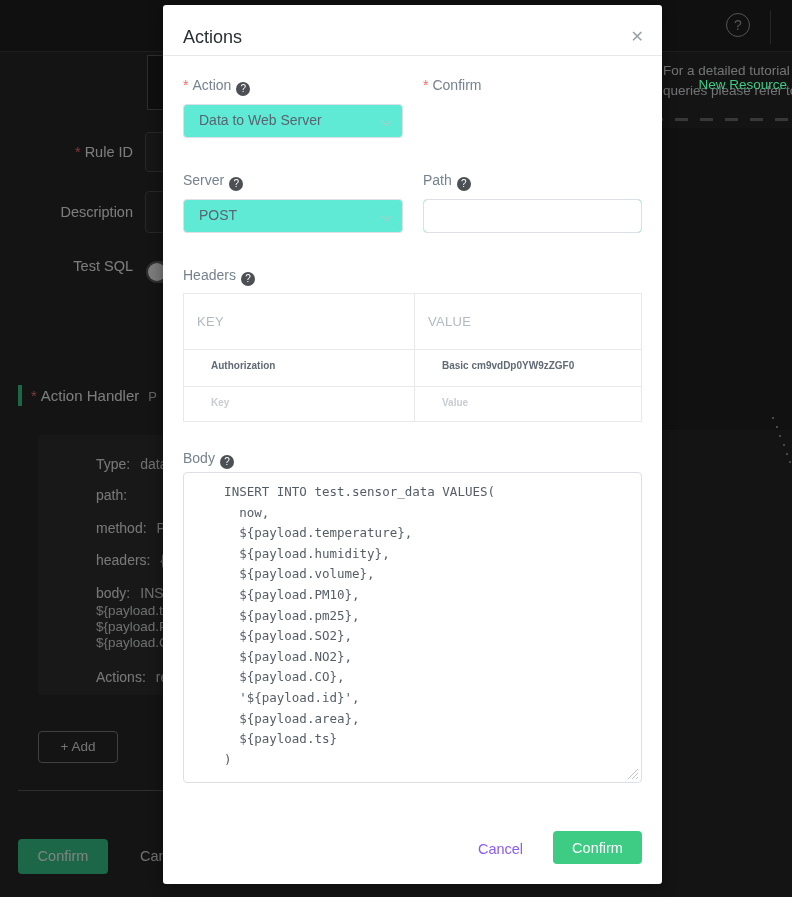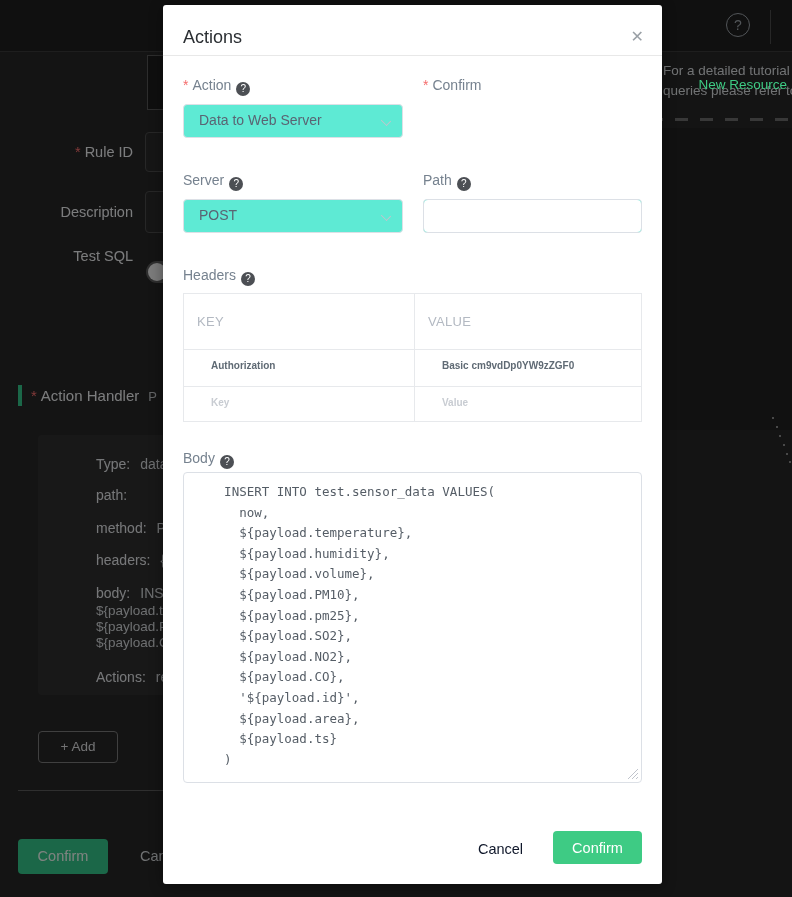--- a/index.html
+++ b/index.html
@@ -61,21 +61,21 @@
   .ht-col-div { position:absolute; left:230px; top:0; width:1px; height:100%; background:#e7e9ec; }
   .ht-row-div { position:absolute; left:0; width:100%; height:1px; background:#e7e9ec; }
   .ht-head { position:absolute; top:20px; font-size:13px; color:#b3b9c2; letter-spacing:0.3px; }
   .ht-cell { position:absolute; font-size:10px; color:#5f6a74; white-space:nowrap;font-weight:bold; }
   .ht-ph { color:#c8ccd2; }
 
   .body-box { position:absolute; left:20px; top:467px; width:459px; height:311px; }
   .body-box textarea { width:100%; height:100%; resize:none; border:1px solid #dce0e6; border-radius:4px; padding:9px 10px; font-family:"DejaVu Sans Mono", monospace; font-size:12.5px; line-height:20.6px; color:#555d66; white-space:pre; overflow:hidden; outline:none; }
   .resize-grip { position:absolute; right:3px; bottom:3px; width:12px; height:12px; }
 
-  .m-cancel { position:absolute; left:300px; top:836px; width:75px; font-size:14.5px; color:#0f172a; text-align:center; cursor:pointer; }
+  .m-cancel { position:absolute; left:300px; top:836px; width:75px; font-size:14.5px; color:#8b5cf6; text-align:center; cursor:pointer; }
   .m-confirm { position:absolute; left:390px; top:826px; width:89px; height:33px; background:#3ecb84; border:0; border-radius:4px; color:#ffffff; font-size:14.5px; cursor:pointer; font-family:"Liberation Sans",sans-serif; }
 </style>
 </head>
 <body>
 
 <div id="stage">
 
   <div class="bg-layer">
 
     <div class="topbar">
@@ -102,21 +102,21 @@
     <div class="bg-label" style="top:144px">
       <span class="req-star">*</span><span>Rule ID</span>
     </div>
     <div class="bg-input" style="top:132px;height:40px"></div>
 
     <div class="bg-label" style="top:204px">
       <span>Description</span>
     </div>
     <div class="bg-input" style="top:191px;height:42px"></div>
 
-    <div class="bg-label" style="top:248px">
+    <div class="bg-label" style="top:258px">
       <span>Test SQL</span>
     </div>
     <div class="toggle-track">
       <div class="toggle-knob"></div>
     </div>
 
     <div class="ah-bar"></div>
     <div class="ah-label">
       <span class="req-star">*</span><span>Action Handler</span><span class="ah-hint">P</span>
     </div>

